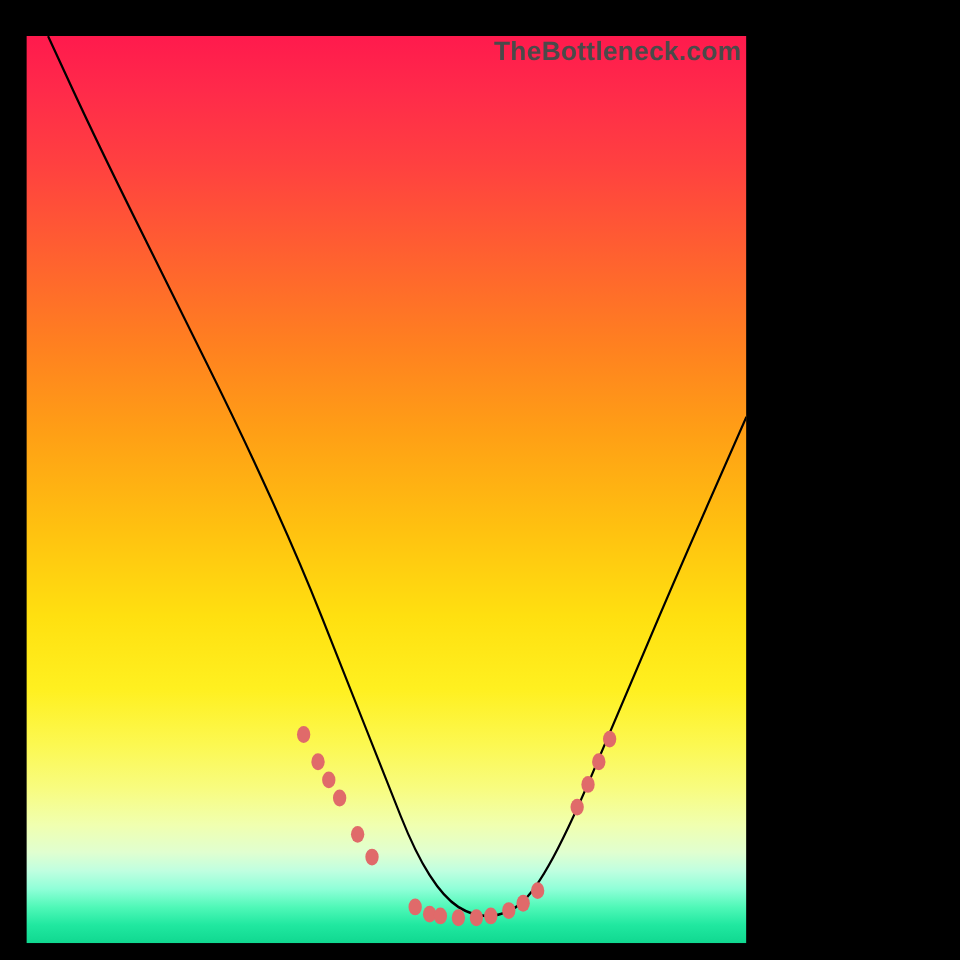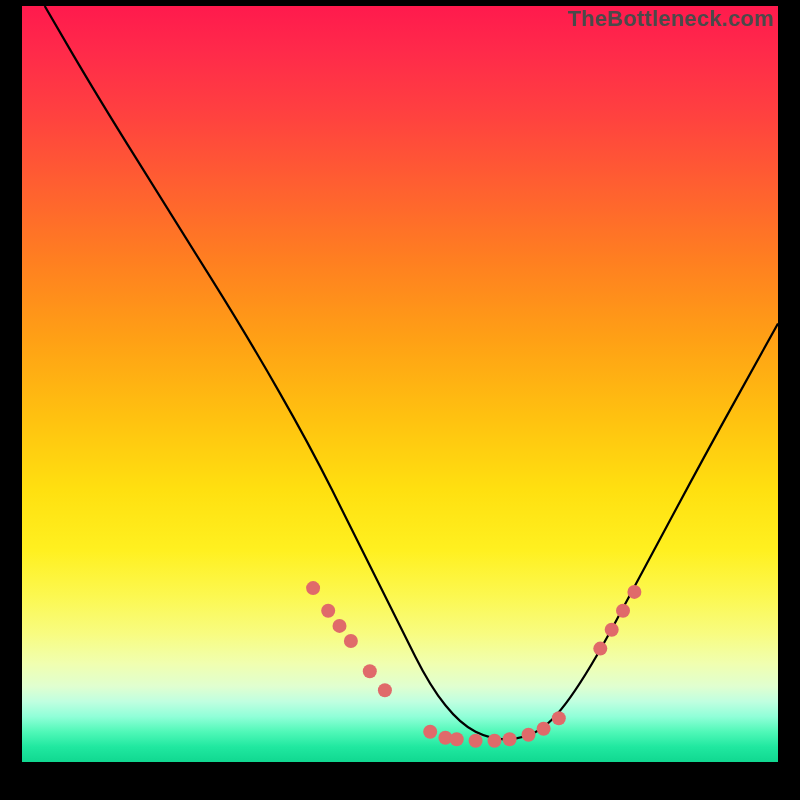--- a/index.html
+++ b/index.html
@@ -6,22 +6,22 @@
   html, body { width: 800px; height: 800px; overflow: hidden; background: #000; }
   .chart-container {
     position: relative;
     width: 800px;
     height: 800px;
     background: #000;
   }
   .plot-area {
     position: absolute;
     left: 22px;
-    top: 6px;
-    width: 756px;
+    top: 30px;
+    width: 600px;
     height: 756px;
     overflow: hidden;
   }
   .gradient-bg {
     position: absolute;
     inset: 0;
     background: linear-gradient(to bottom,
       #ff1a4d 0%,
       #ff2a4a 6%,
       #ff4040 14%,

